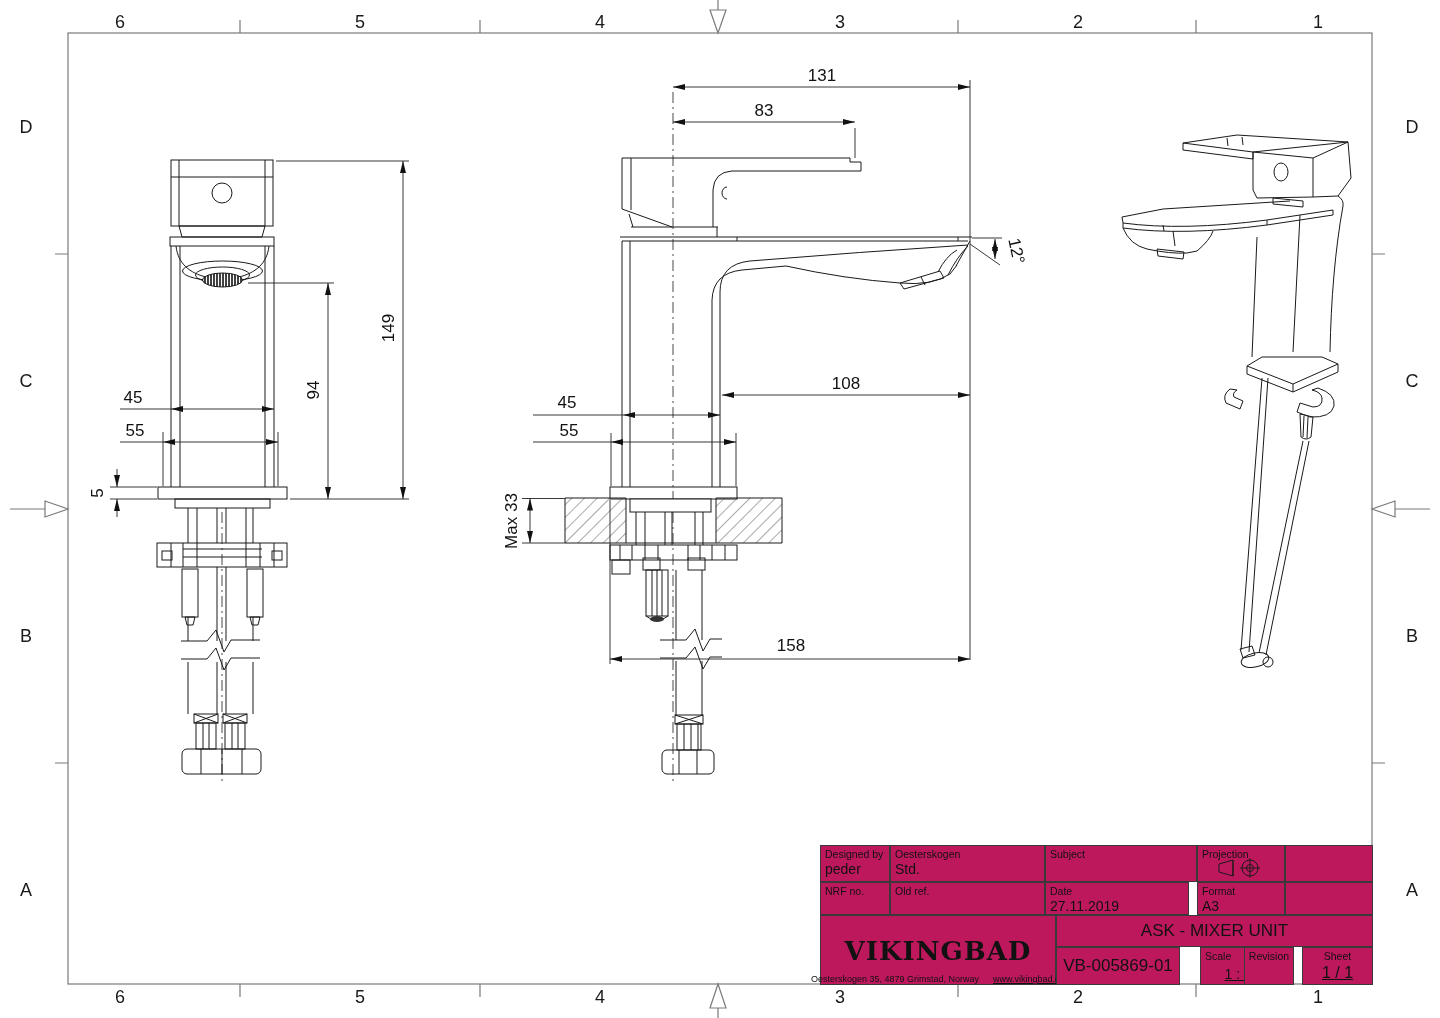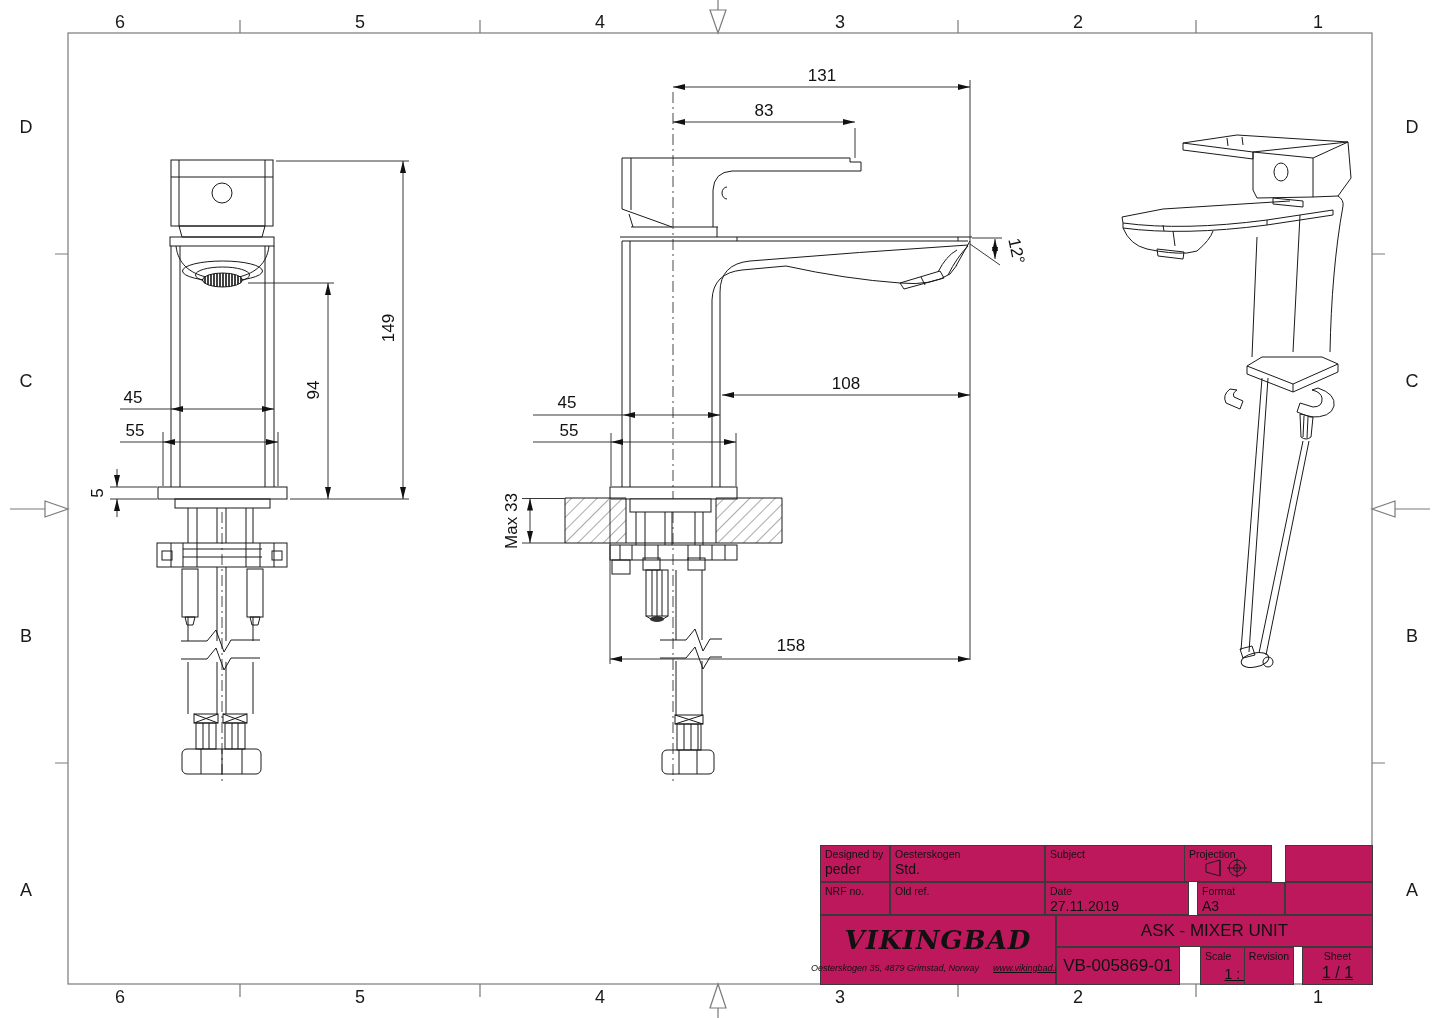--- a/index.html
+++ b/index.html
@@ -6,21 +6,21 @@
   .page{position:relative;width:1440px;height:1018px;background:#ffffff;overflow:hidden;
         font-family:"Liberation Sans",sans-serif;color:#111;}
   svg.art{position:absolute;left:0;top:0;}
   .zone{position:absolute;transform:translate(-50%,-50%);font-size:18px;color:#1a1a1a;}
   .dimtxt{font-family:"Liberation Sans",sans-serif;font-size:17px;fill:#111;}
   
   .tb{position:absolute;left:820px;top:845px;width:553px;height:140px;}
   .cell{position:absolute;box-sizing:border-box;border:1px solid #3a3a3a;background:#be185d;}
   .cl{font-size:10.5px;padding:2px 0 0 4px;color:#111;}
   .cv{font-size:14px;padding:1px 0 0 4px;}
-  .logo-cell{display:flex;flex-direction:column;align-items:center;justify-content:flex-start;font-style:italic;}
+  .logo-cell{display:flex;flex-direction:column;align-items:center;justify-content:flex-end;}
   .logo{font-family:"DejaVu Serif",serif;font-variant:small-caps;font-weight:700;
         font-size:37px;letter-spacing:1px;line-height:1;margin-top:2px;}
   .addr{font-size:9px;margin-top:8px;white-space:nowrap;}
   .addr .site{text-decoration:underline;margin-left:14px;}
   .big-center{display:flex;align-items:center;justify-content:center;font-size:17px;}
   .mid-center{position:absolute;left:0;right:0;text-align:center;text-decoration:underline;}
 </style>
 </head>
 <body>
 
@@ -272,21 +272,21 @@
     <div class="cl">Designed by</div>
     <div class="cv">peder</div>
   </div>
   <div class="cell" style="left:70px;top:0;width:155px;height:37px">
     <div class="cl">Oesterskogen</div>
     <div class="cv">Std.</div>
   </div>
   <div class="cell" style="left:225px;top:0;width:152px;height:37px">
     <div class="cl">Subject</div>
   </div>
-  <div class="cell" style="left:364px;top:0;width:88px;height:37px">
+  <div class="cell" style="left:377px;top:0;width:88px;height:37px">
     <div class="cl">Projection</div>
     <svg width="52" height="20" style="display:block;margin:-2px auto 0">
       <g stroke="#1a1a1a" fill="none" stroke-width="1">
         <path d="M4,6 L18,2 L18,18 L4,14 Z M18,2 V18"></path>
         <circle cx="35" cy="10" r="8"></circle>
         <circle cx="35" cy="10" r="3.5"></circle>
         <path d="M25,10 H45 M35,0.5 V19.5"></path>
       </g>
     </svg>
   </div>

